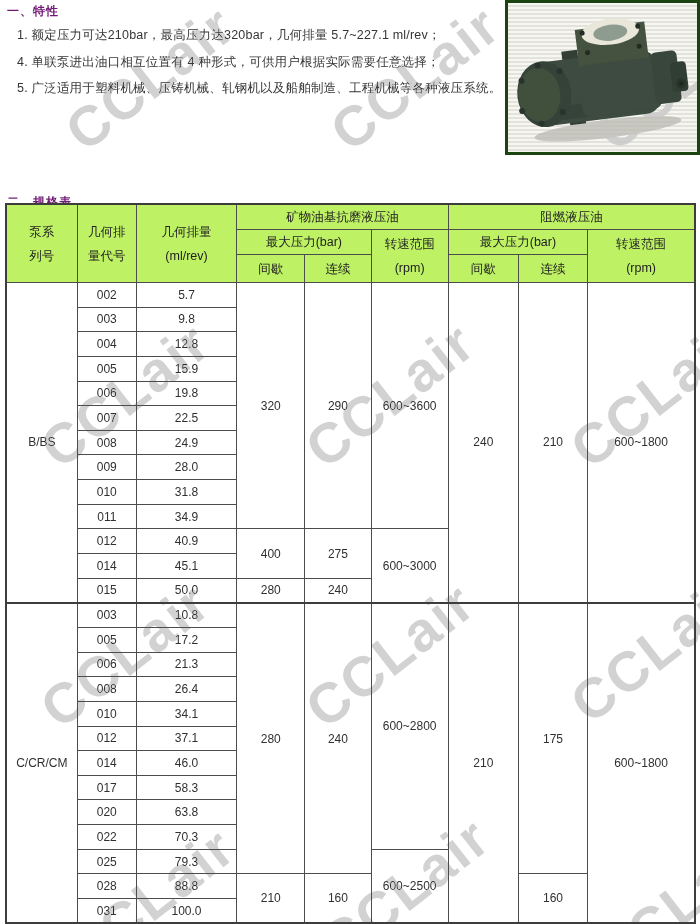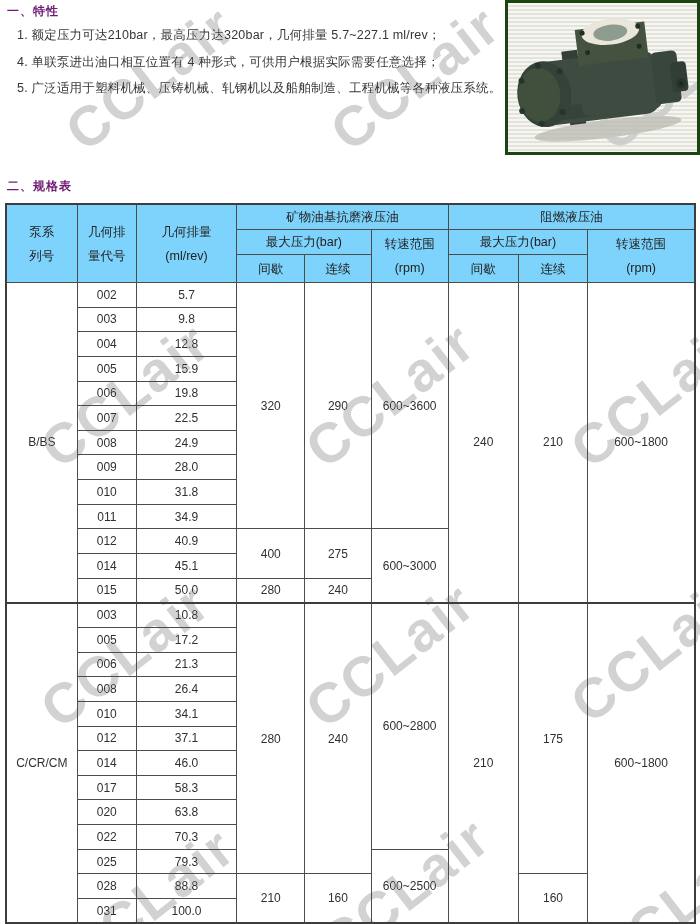--- a/index.html
+++ b/index.html
@@ -7,21 +7,21 @@
     width:700px; height:924px; position:relative; overflow:hidden;
     background:#ffffff; font-family:"Liberation Sans","DejaVu Sans",sans-serif;
     color:#2f2f2f;
   }
   
   .sec-heading {
     position:absolute; left:7px; font-size:12px; font-weight:bold; color:#701a75;
     letter-spacing:1px;
   }
   #features-heading { top:3px; }
-  #spec-heading { top:178px; }
+  #spec-heading { top:194px; }
   .features-list {
     position:absolute; left:17px; top:22px; width:480px;
     font-size:12.5px; line-height:26.6px; color:#363636; letter-spacing:0.2px;
   }
   .feature-item { white-space:nowrap; }
   
   .photo {
     position:absolute; left:505px; top:0; width:195px; height:155px;
     box-sizing:border-box; border:3px solid #1c4312;
     background:repeating-linear-gradient(180deg,#f6f6f2 0px,#f6f6f2 2px,#e3e3dc 2px,#e3e3dc 4px);
@@ -31,21 +31,21 @@
   table.spec {
     position:absolute; left:5px; top:203px; width:691px; height:719px;
     border-collapse:collapse; table-layout:fixed;
     border:2px solid #3d3d3d;
   }
   table.spec th, table.spec td {
     border:1px solid #4c4c4c; text-align:center; vertical-align:middle;
     padding:0; font-size:12px; color:#303030; font-weight:normal; overflow:hidden;
   }
   table.spec thead th {
-    background:#7dd3fc; white-space:pre-line; font-size:12.5px; line-height:24px; color:#222;
+    background:#bef264; white-space:pre-line; font-size:12.5px; line-height:24px; color:#222;
   }
   thead tr.h1 { height:24px; } thead tr.h2 { height:25px; } thead tr.h3 { height:28px; }
   tbody tr { height:24.65px; }
   tr.sec-start td { border-top:2px solid #3d3d3d; }
   
   .wm {
     position:absolute; transform:translate(-50%,-50%) rotate(-38deg);
     font-size:56px; font-weight:bold; letter-spacing:2px; color:#c7c7c7;
     mix-blend-mode:darken; opacity:0.8; pointer-events:none; white-space:nowrap;
     z-index:5; font-family:"Liberation Sans","DejaVu Sans",sans-serif;

